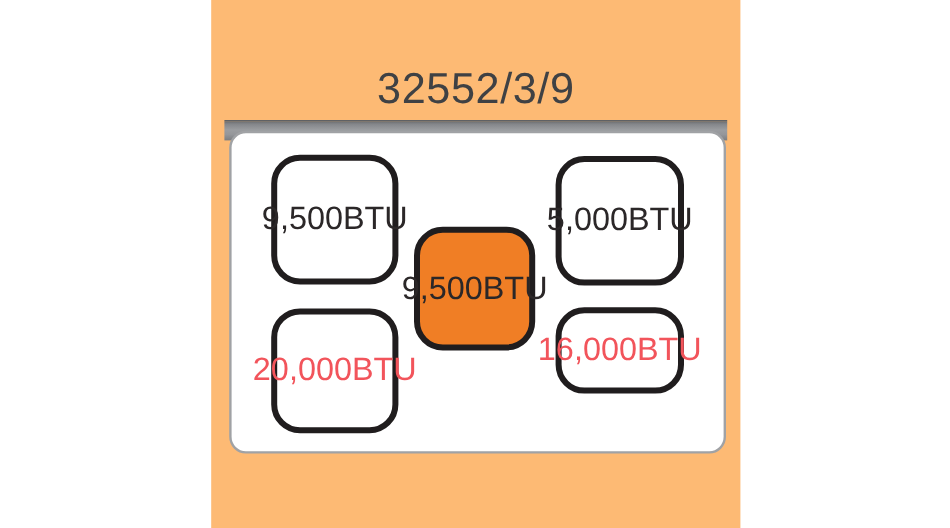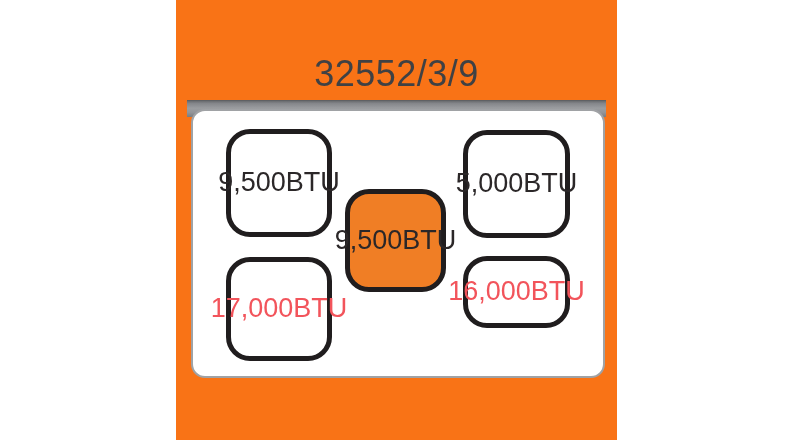--- a/index.html
+++ b/index.html
@@ -14,21 +14,21 @@
     overflow: hidden;
   }
 
   
   .backdrop {
     position: absolute;
     left: 176px;
     top: 0;
     width: 441px;
     height: 440px;
-    background: #f97316;
+    background: #fdba74;
   }
 
   .model-title {
     position: absolute;
     left: 0;
     top: 56px;
     width: 100%;
     text-align: center;
     font-size: 36px;
     font-weight: 400;
@@ -109,21 +109,21 @@
         <span class="btu-value">5,000</span>
         <span class="btu-unit">BTU</span>
       </div>
 
       <div class="burner pos-center fill-orange">
         <span class="btu-value">9,500</span>
         <span class="btu-unit">BTU</span>
       </div>
 
       <div class="burner pos-bottom-left text-red">
-        <span class="btu-value">17,000</span>
+        <span class="btu-value">20,000</span>
         <span class="btu-unit">BTU</span>
       </div>
 
       <div class="burner pos-bottom-right text-red">
         <span class="btu-value">16,000</span>
         <span class="btu-unit">BTU</span>
       </div>
 
     </div>
   </div>

